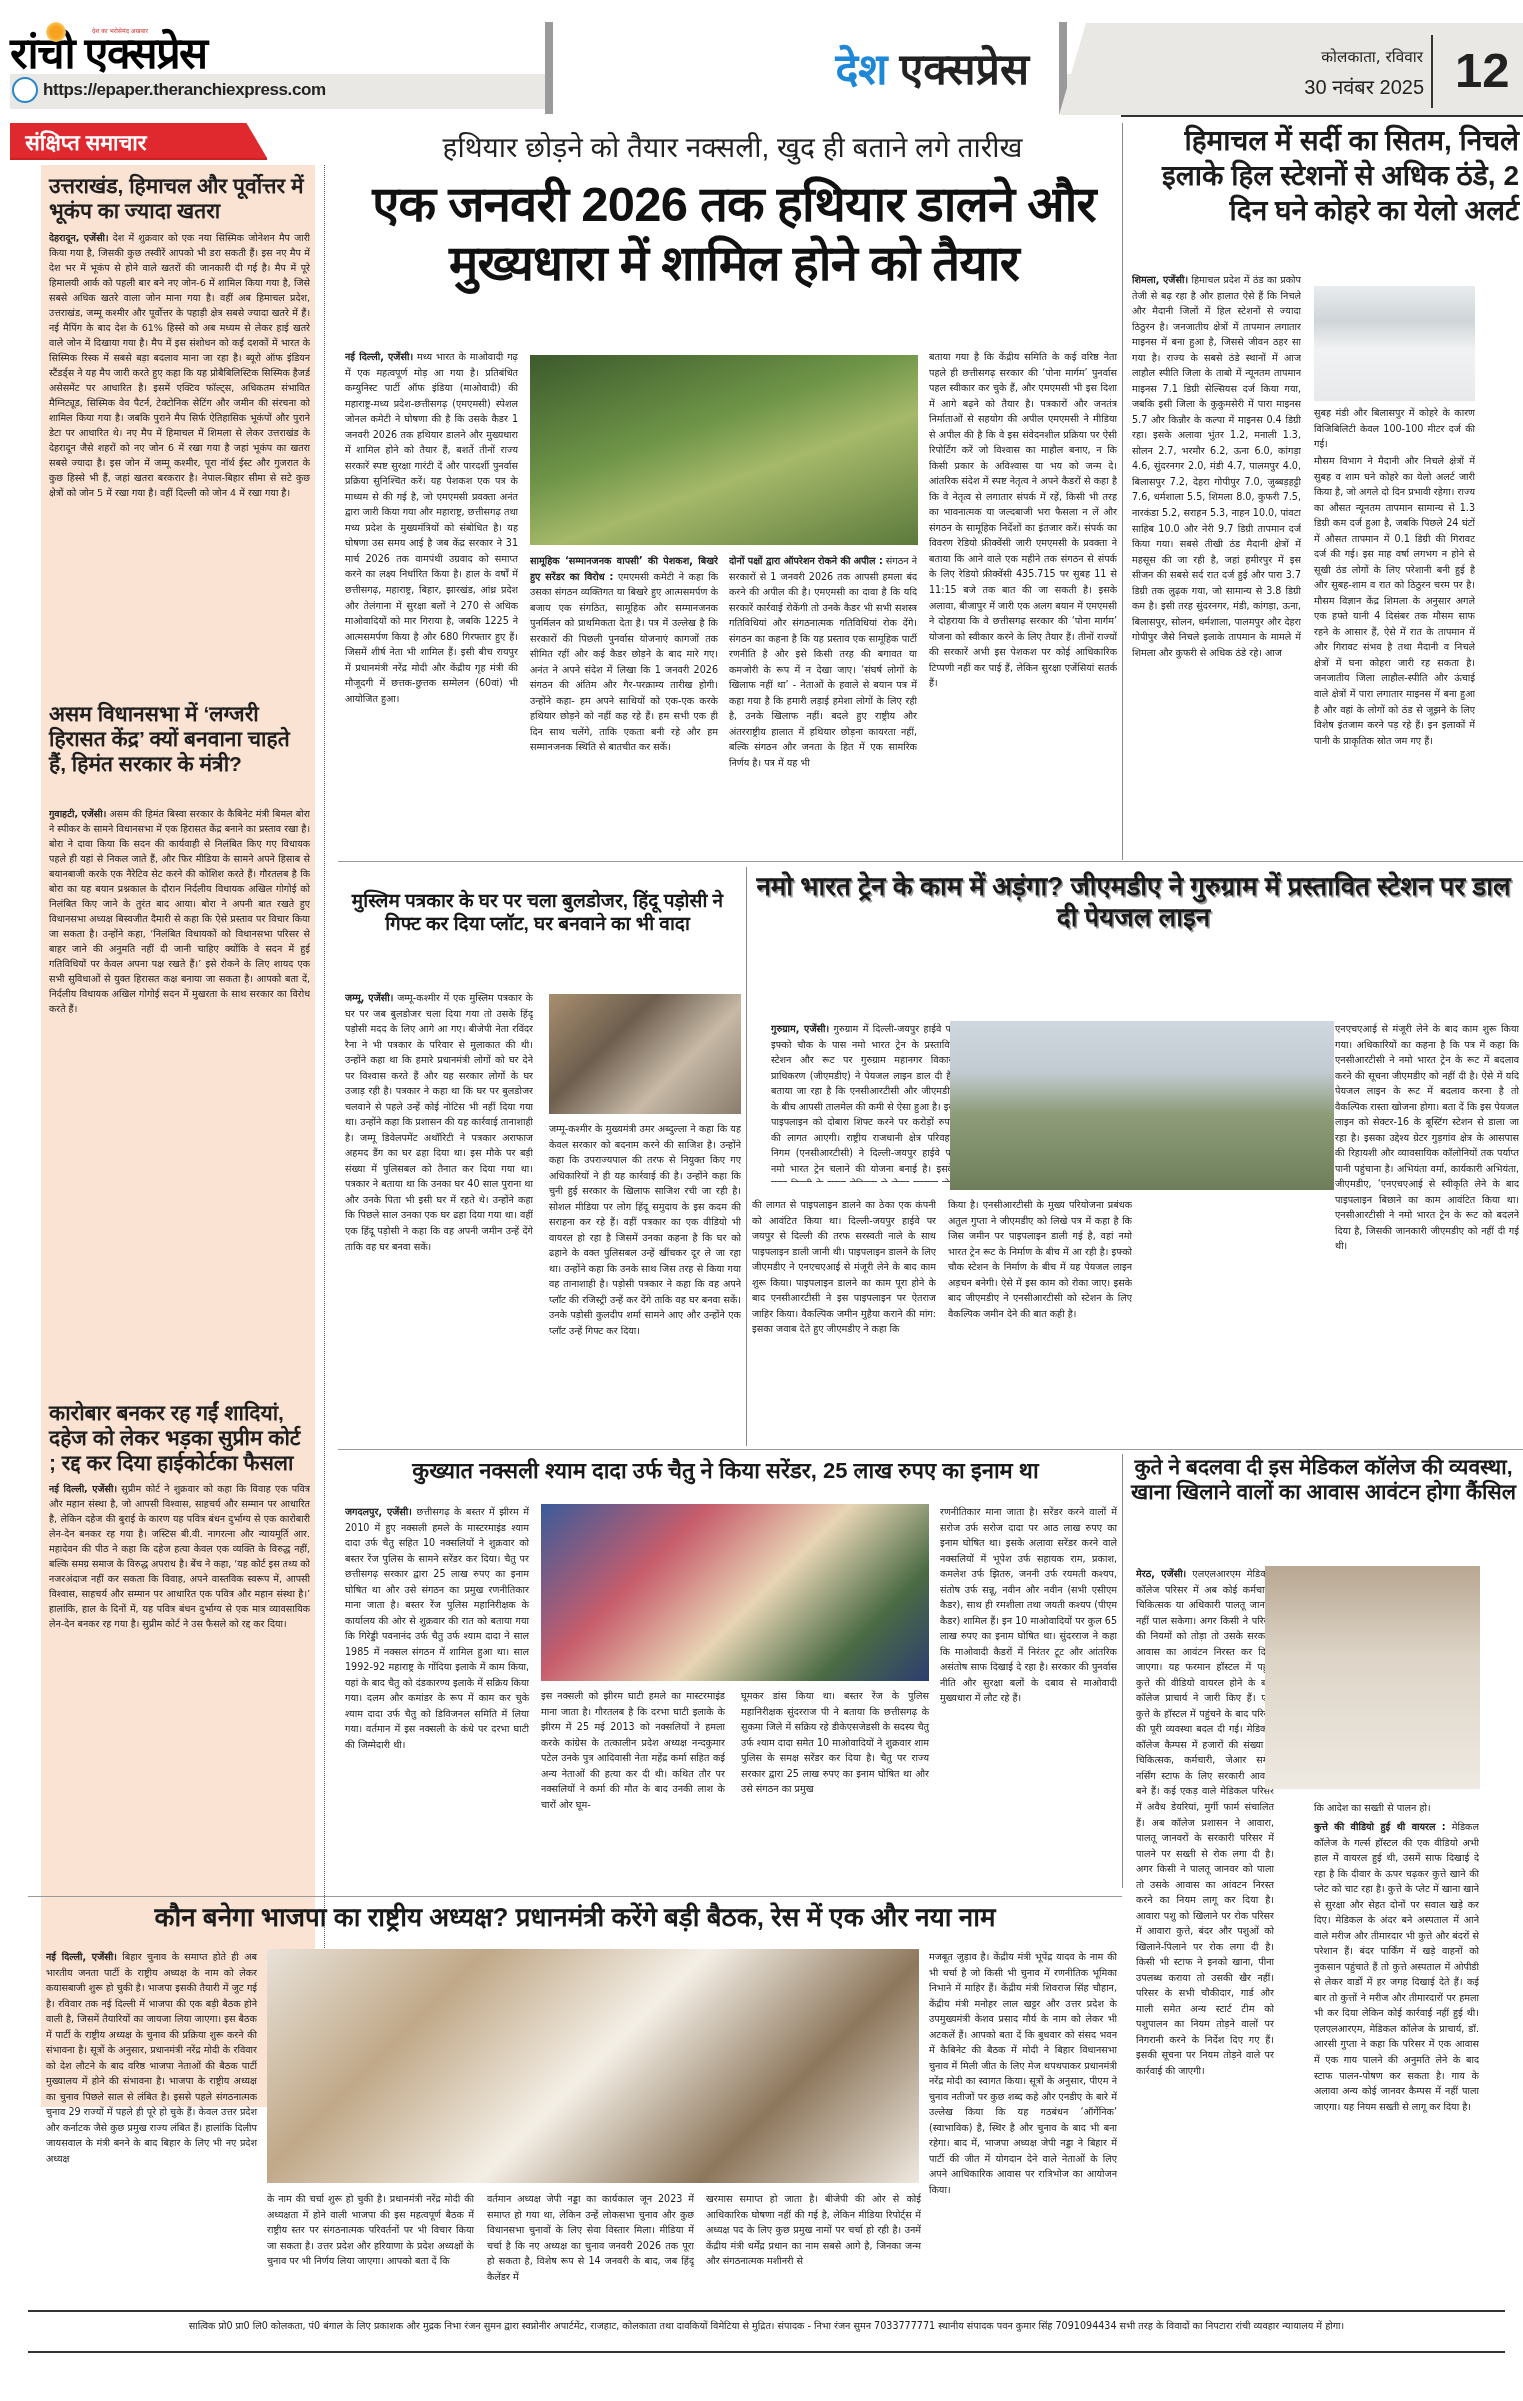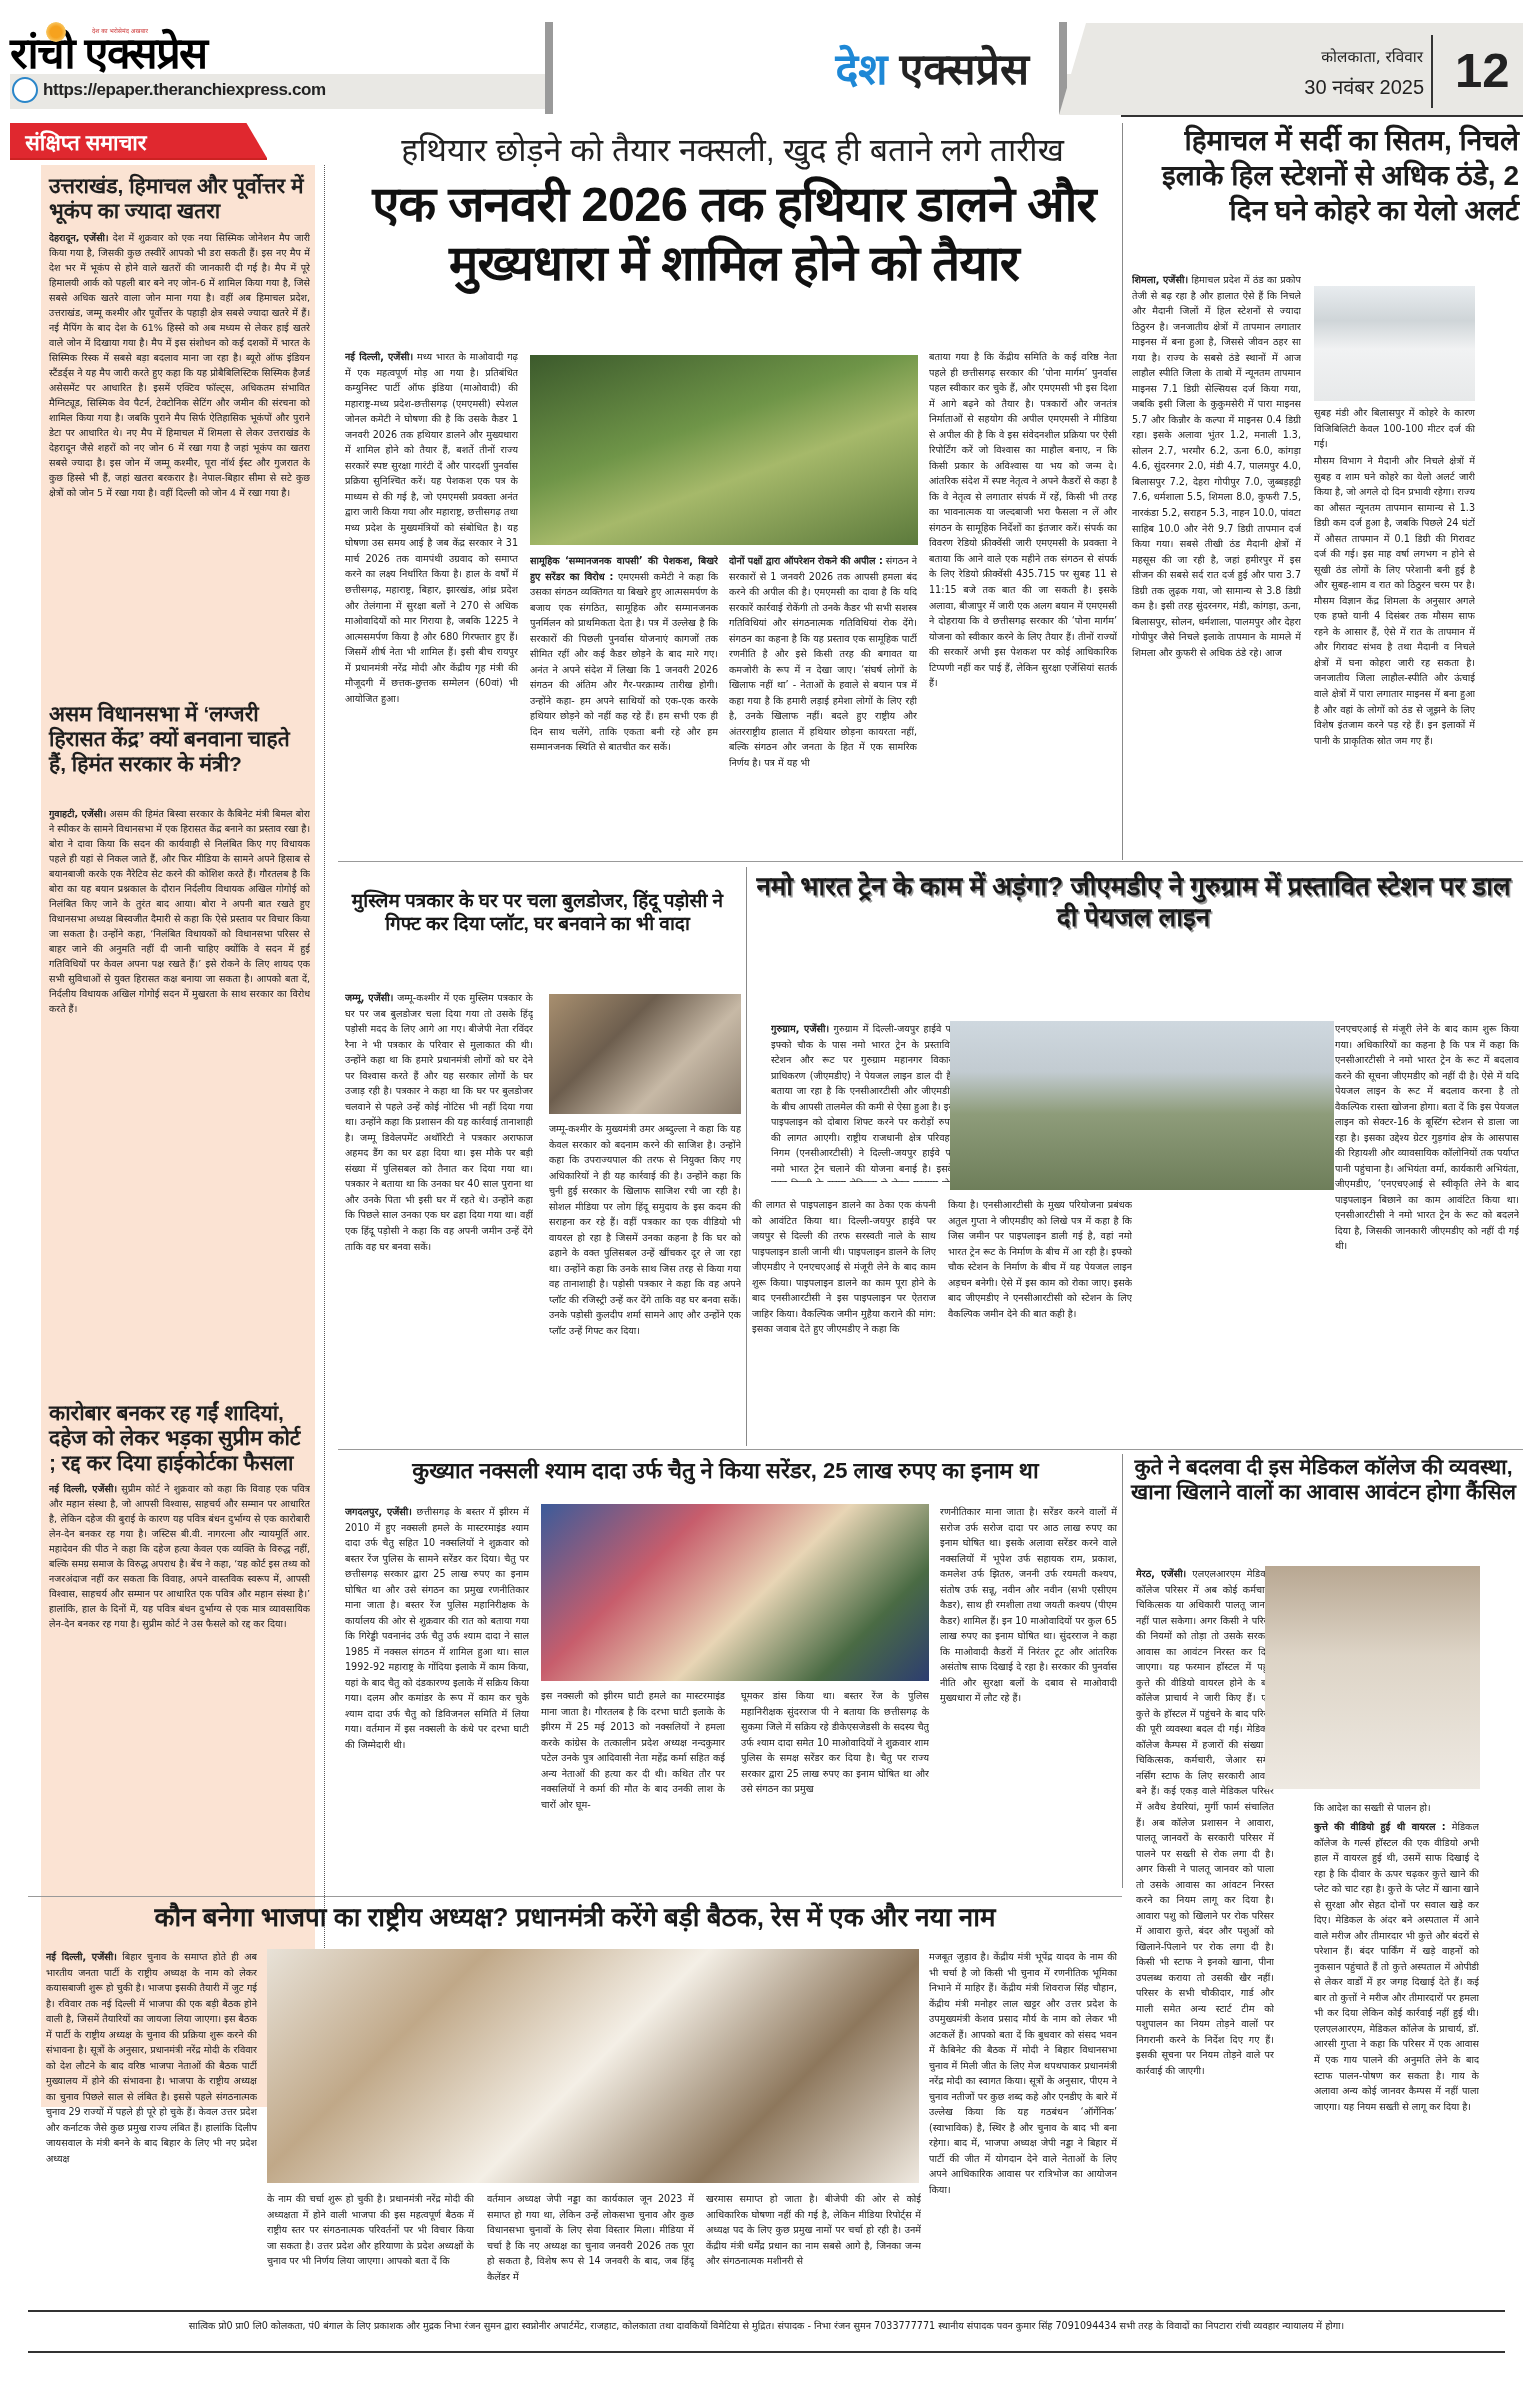--- a/index.html
+++ b/index.html
@@ -28,21 +28,21 @@
   .brief-tag { left: 10px; top: 123px; width: 257px; height: 35px; background: #e0282f; clip-path: polygon(0 0, 92% 0, 100% 100%, 0 100%); }
   .brief-tag span { position: absolute; left: 15.3px; top: 3.8px; font-size: 21.5px; color: #fff; font-weight: 700; font-family: "Liberation Sans", sans-serif; }
   .brief-rule { left: 10px; top: 158px; width: 257px; height: 2.3px; background: #c22; }
   .brief-bg { left: 41px; top: 165px; width: 274px; height: 1942px; background: #fbe3d3; }
   .dot-rule { left: 324px; top: 165px; width: 0; height: 1995px; border-left: 1.5px dotted #555; }
   .brief-h { left: 49px; width: 261px; font-size: 21px; font-weight: 700; line-height: 1.18; color: #1f1f1f; font-family: "Liberation Sans", sans-serif; }
   .brief-p { left: 49px; width: 261px; font-size: 9.5px; line-height: 1.58; text-align: justify; color: #222; }
   .brief-p b { font-weight: 700; }
 
   
-  .kicker { left: 345px; top: 127px; width: 775px; text-align: center; font-size: 32px; color: #222; font-family: "Liberation Sans", sans-serif; }
+  .kicker { left: 345px; top: 127px; width: 775px; text-align: center; font-size: 28px; color: #222; font-family: "Liberation Sans", sans-serif; }
   .lead-h { left: 344px; top: 175px; width: 780px; text-align: center; font-size: 49px; font-weight: 700; line-height: 1.2; color: #111; font-family: "Liberation Sans", sans-serif; letter-spacing: -0.8px; }
   .col-text { font-size: 9.6px; line-height: 1.62; text-align: justify; color: #222; }
   .col-text b { font-weight: 700; }
   .photo { background: #6b8a4a; }
   .photo-forest { background: linear-gradient(160deg, #3c5a2c 0%, #6f9548 40%, #a6b96a 60%, #5c7a3c 100%); }
   .photo-snow { background: linear-gradient(180deg, #e8ecef 0%, #cfd5d8 30%, #f1f2f3 55%, #e7e9ea 100%); }
   .photo-train { background: linear-gradient(180deg, #cfd8df 0%, #c2cbd1 30%, #8e9c7a 55%, #6e7e5a 100%); }
   .photo-people { background: linear-gradient(135deg, #a88f6f 0%, #6d5e4e 35%, #c7b9a6 65%, #8a7d6d 100%); }
   .photo-crowd { background: linear-gradient(135deg, #3b5b9a 0%, #c75d6c 30%, #e8d5b5 55%, #4a6b44 80%, #2d3d70 100%); }
   .photo-dogs { background: linear-gradient(180deg, #b8a792 0%, #ddd4c6 40%, #eee9e2 100%); }

